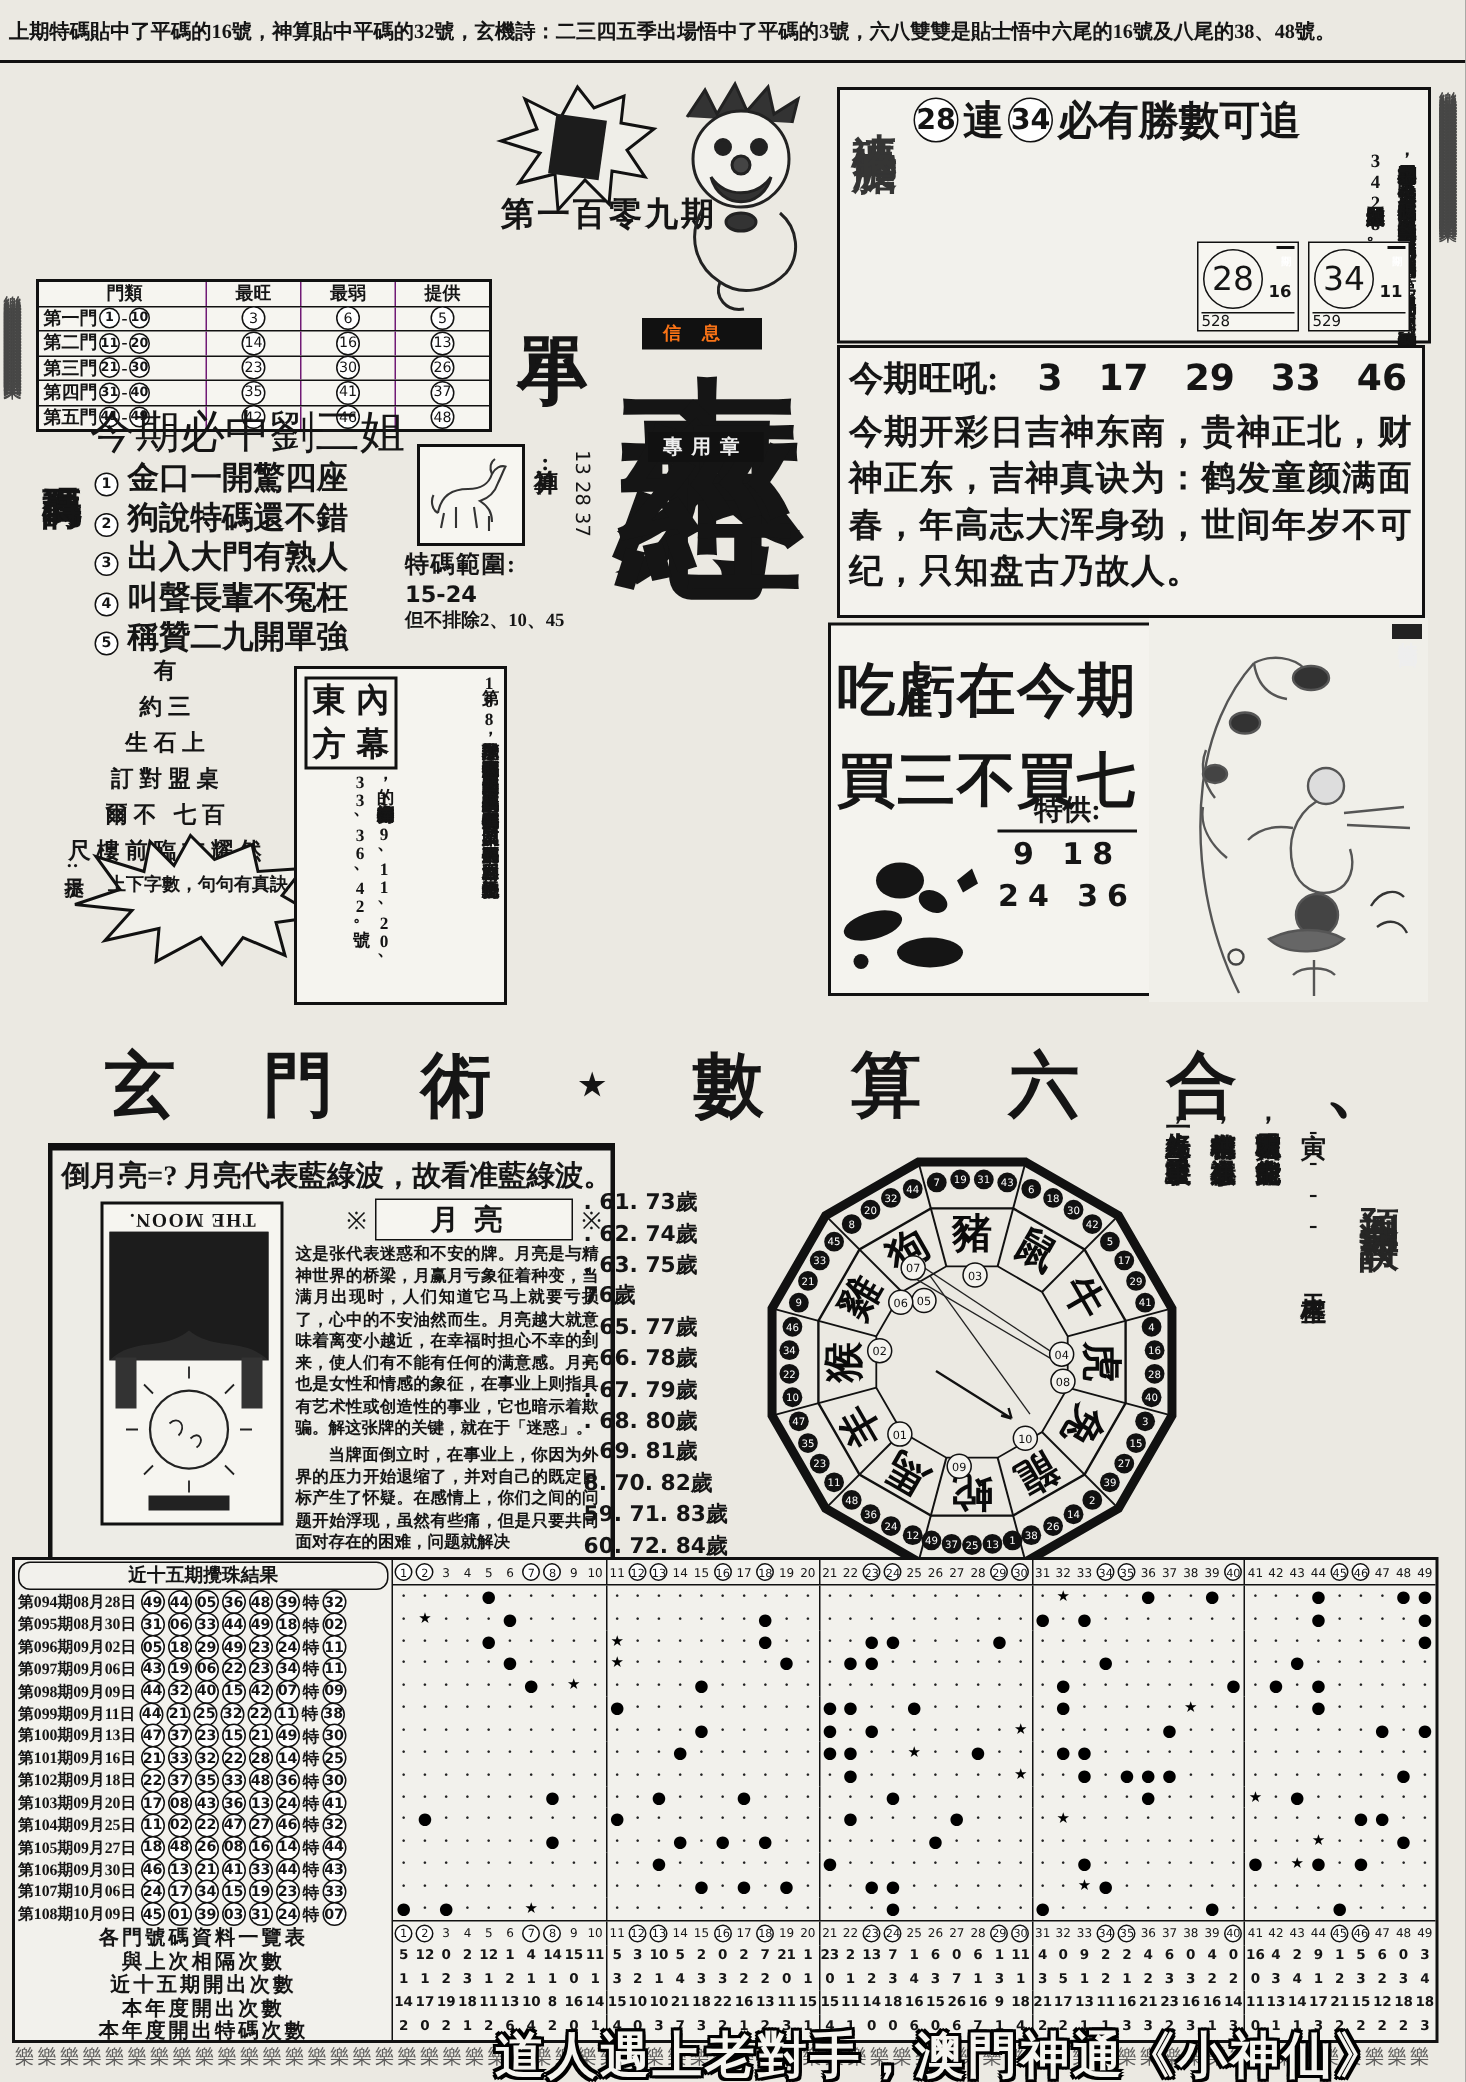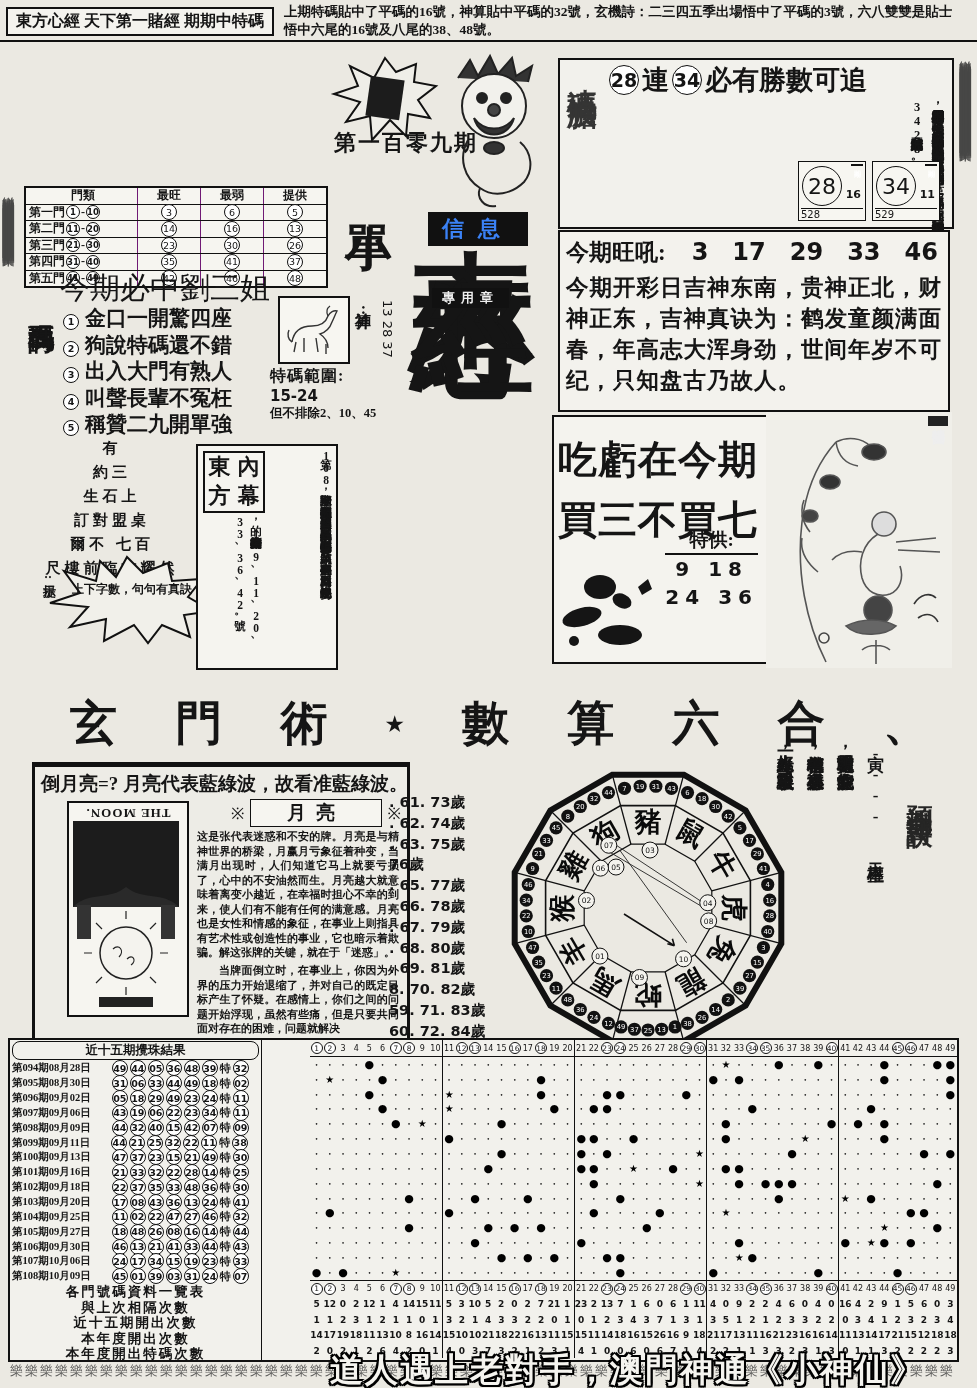--- a/index.html
+++ b/index.html
@@ -54,21 +54,21 @@
              display:grid;grid-template-columns:1fr 1fr;font-size:22px;font-weight:bold;text-align:center;line-height:27px;background:#f5f4ef;z-index:2;}
   .neimubody{position:absolute;right:2px;top:4px;height:212px;width:66px;writing-mode:vertical-rl;
              text-orientation:upright;font-size:11.5px;line-height:16px;font-weight:bold;}
   .neimutail{position:absolute;left:4px;top:70px;height:146px;width:62px;writing-mode:vertical-rl;
              text-orientation:upright;font-size:11.5px;line-height:16px;font-weight:bold;}
   
   .issue{left:334px;top:128px;font-size:22px;font-weight:bold;letter-spacing:2px;}
   .xiaodan{left:344px;top:188px;writing-mode:vertical-rl;font-size:46px;font-weight:bold;line-height:48px;}
   .maintitle{left:398px;top:150px;width:150px;height:545px;writing-mode:vertical-rl;text-orientation:upright;
              font-size:122px;font-weight:bold;line-height:150px;letter-spacing:12px;font-family:"Liberation Serif",serif;}
-  .stampinfo{left:428px;top:212px;background:#111;color:#3b82f6;font-size:22px;font-weight:bold;
+  .stampinfo{left:428px;top:212px;background:#111;color:#f97316;font-size:12px;font-weight:bold;
              padding:2px 14px;letter-spacing:14px;z-index:3;}
   .stampseal{left:432px;top:288px;background:#111;color:#eee;font-size:13px;font-weight:bold;
              padding:1px 10px;letter-spacing:6px;z-index:3;}
   
   .rtbox{left:558px;top:58px;width:392px;height:167px;border:2.5px solid #111;background:#f2f1ec;}
   .rtside{position:absolute;left:2px;top:4px;width:40px;height:158px;writing-mode:vertical-rl;text-orientation:upright;
           font-size:30px;font-weight:bold;letter-spacing:4px;opacity:.85;filter:blur(.4px);}
   .rttitle{position:absolute;left:46px;top:2px;width:342px;display:flex;align-items:center;font-size:27px;font-weight:bold;white-space:nowrap;}
   .rtbody{position:absolute;right:4px;top:40px;height:122px;width:342px;writing-mode:vertical-rl;text-orientation:upright;
           font-size:12.5px;line-height:21px;font-weight:bold;}
@@ -112,26 +112,26 @@
         font-family:"DejaVu Sans",sans-serif;white-space:nowrap;}
   
   .wheel{left:505px;top:762px;}
   
   .fortstamp{left:893px;top:785px;width:44px;height:195px;writing-mode:vertical-rl;text-orientation:upright;
              font-size:26px;font-weight:bold;color:#111;letter-spacing:3px;filter:blur(.5px);opacity:.9;}
   .fortcols{left:770px;top:742px;height:300px;writing-mode:vertical-rl;text-orientation:upright;
             font-size:17px;font-weight:bold;line-height:30px;}
   .forttitle{font-size:17px;letter-spacing:2px;}
   
-  .btable{left:8px;top:1038px;width:947px;height:320px;border:2.5px solid #111;background:#f2f1ec;display:flex;gap:48px;}
+  .btable{left:8px;top:1038px;width:947px;height:320px;border:2.5px solid #111;background:#f2f1ec;display:flex;}
   .bleft{width:252px;border-right:1.5px solid #111;box-sizing:border-box;}
   .btitle{height:17px;border:1.5px solid #111;margin:1px 2px;display:flex;justify-content:space-around;align-items:center;
           font-size:12.5px;font-weight:bold;border-radius:8px;}
   .rrow{height:14.85px;display:flex;align-items:center;font-size:11px;font-weight:bold;white-space:nowrap;padding-left:2px;}
-  .rrow .date{font-size:10.5px;margin-right:20px;}
+  .rrow .date{font-size:10.5px;margin-right:2px;}
   .blabels{margin-top:1px;}
   .blab{height:15.4px;display:flex;align-items:center;justify-content:center;font-size:13.5px;font-weight:bold;letter-spacing:2px;}
   .bright{flex:1;position:relative;}
   .grow{display:grid;grid-template-columns:repeat(49,1fr);height:14.85px;}
   .ghead{display:grid;grid-template-columns:repeat(49,1fr);height:16px;border-bottom:1px solid #111;}
   .ghead2{border-top:1.5px solid #111;border-bottom:none;}
   .gcell{display:flex;align-items:center;justify-content:center;font-size:8px;font-family:"DejaVu Sans",sans-serif;}
   .gcell.sec{border-left:1.2px solid #111;}
   .dot{font-size:6px;color:#222;}
   .bigdot{font-size:11px;color:#000;}
@@ -148,25 +148,20 @@
 <body>
 
 <div class="page">
 
   <div class="abs strip" style="left:1px;top:186px;height:872px;">樂樂樂樂樂樂樂樂樂樂樂樂樂樂樂樂樂樂樂樂樂樂樂樂樂樂樂樂樂樂樂樂樂樂樂樂樂樂樂樂樂樂樂樂樂樂樂樂樂樂樂樂樂樂樂樂樂樂</div>
   <div class="abs strip" style="left:958px;top:50px;height:1336px;">樂樂樂樂樂樂樂樂樂樂樂樂樂樂樂樂樂樂樂樂樂樂樂樂樂樂樂樂樂樂樂樂樂樂樂樂樂樂樂樂樂樂樂樂樂樂樂樂樂樂樂樂樂樂樂樂樂樂樂樂樂樂樂樂樂樂樂樂樂樂樂樂樂樂樂樂樂樂樂樂樂樂樂樂樂樂樂樂樂</div>
   <div class="abs strip" style="left:938px;top:60px;height:606px;">樂樂樂樂樂樂樂樂樂樂樂樂樂樂樂樂樂樂樂樂樂樂樂樂樂樂樂樂樂樂樂樂樂樂樂樂樂樂樂樂</div>
   <div class="abs hstrip" style="left:10px;top:1362px;width:945px;">樂樂樂樂樂樂樂樂樂樂樂樂樂樂樂樂樂樂樂樂樂樂樂樂樂樂樂樂樂樂樂樂樂樂樂樂樂樂樂樂樂樂樂樂樂樂樂樂樂樂樂樂樂樂樂樂樂樂樂樂樂樂樂樂</div>
 
   <div class="abs mast">
-    <div class="mastbox">
-      <span>東方心經</span>
-      <span>天下第一賭經</span>
-      <span>期期中特碼</span>
-    </div>
     <div class="masttip">上期特碼貼中了平碼的16號，神算貼中平碼的32號，玄機詩：二三四五季出場悟中了平碼的3號，六八雙雙是貼士悟中六尾的16號及八尾的38、48號。</div>
   </div>
   <div class="abs" style="left:0;top:40px;width:977px;border-top:2px solid #111;"></div>
 
   <div class="abs gtable" id="gate-table">
       <div class="gtr">
         <div class="gc1" style="justify-content: center;">門類</div>
         <div class="gc2" style="justify-content: center;">最旺</div>
         <div class="gc3" style="justify-content: center;">最弱</div>
         <div class="gc4" style="justify-content: center;">提供</div>

